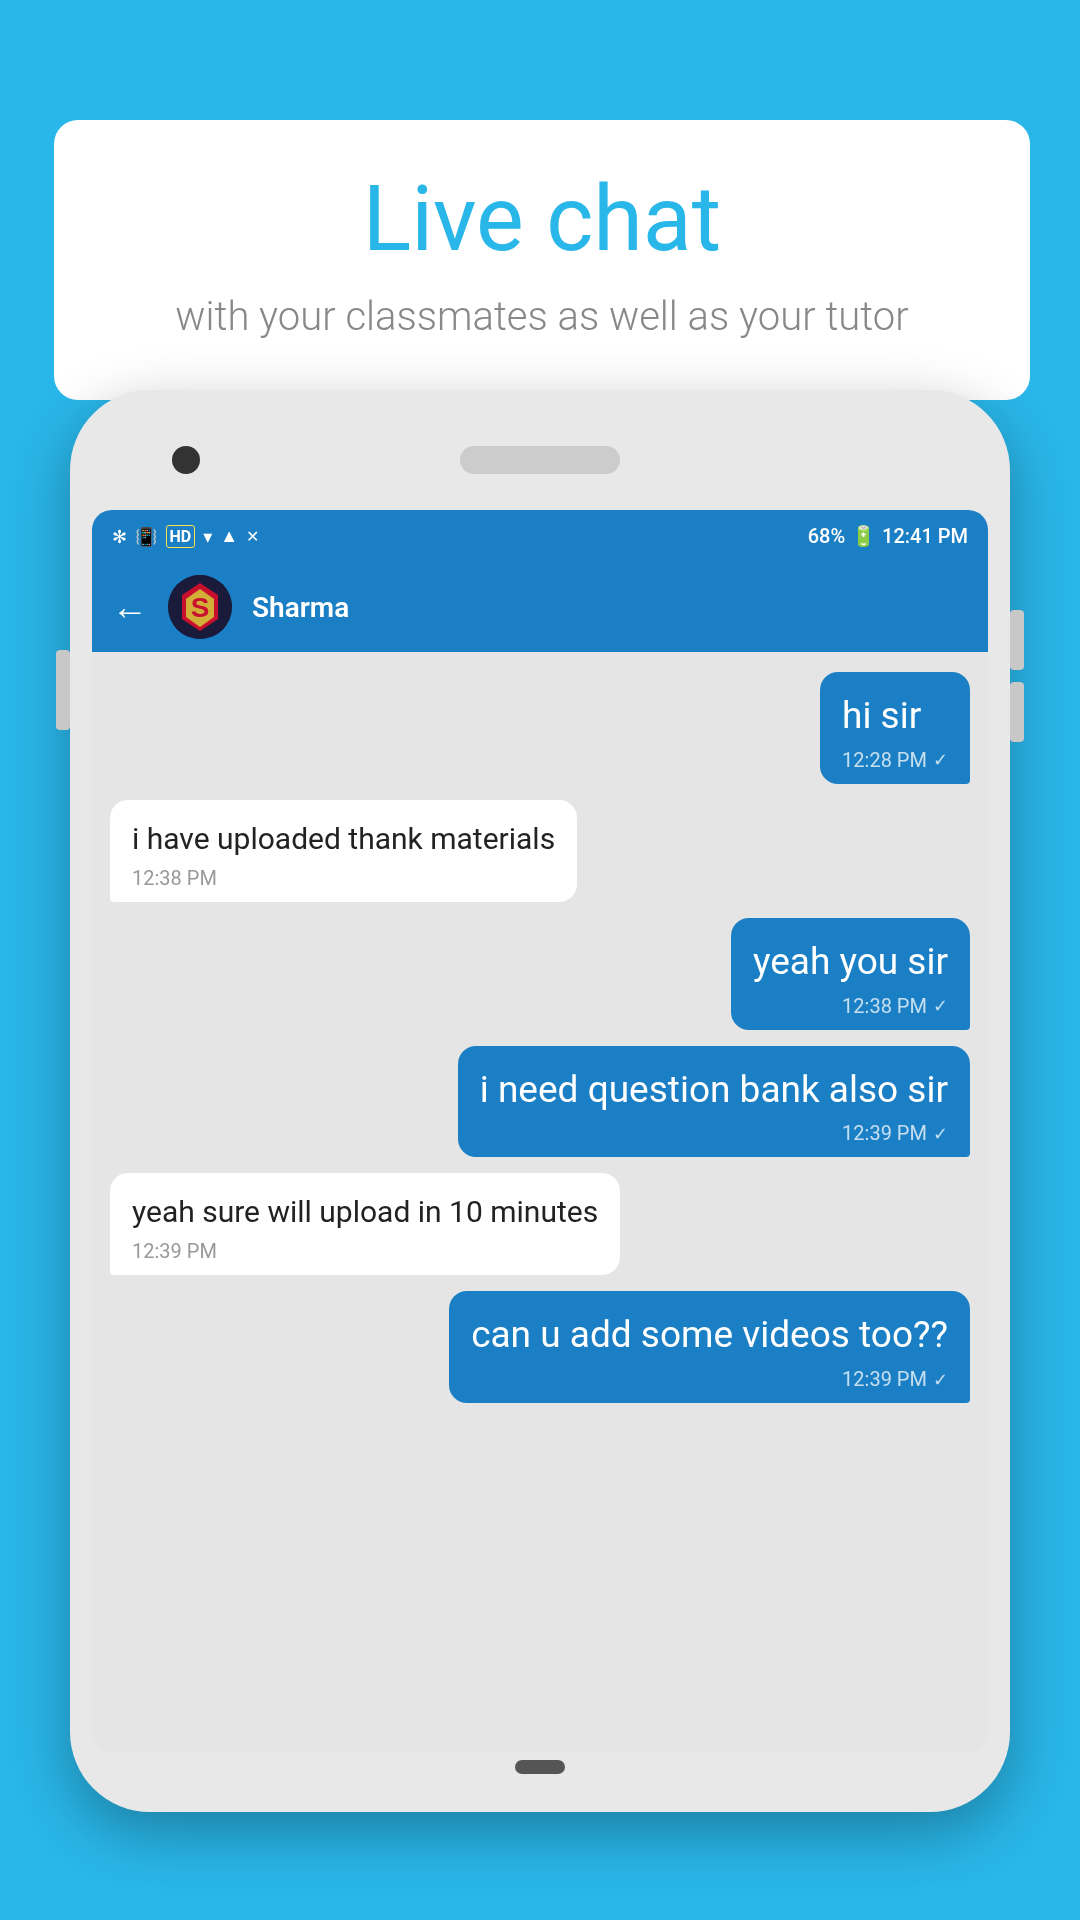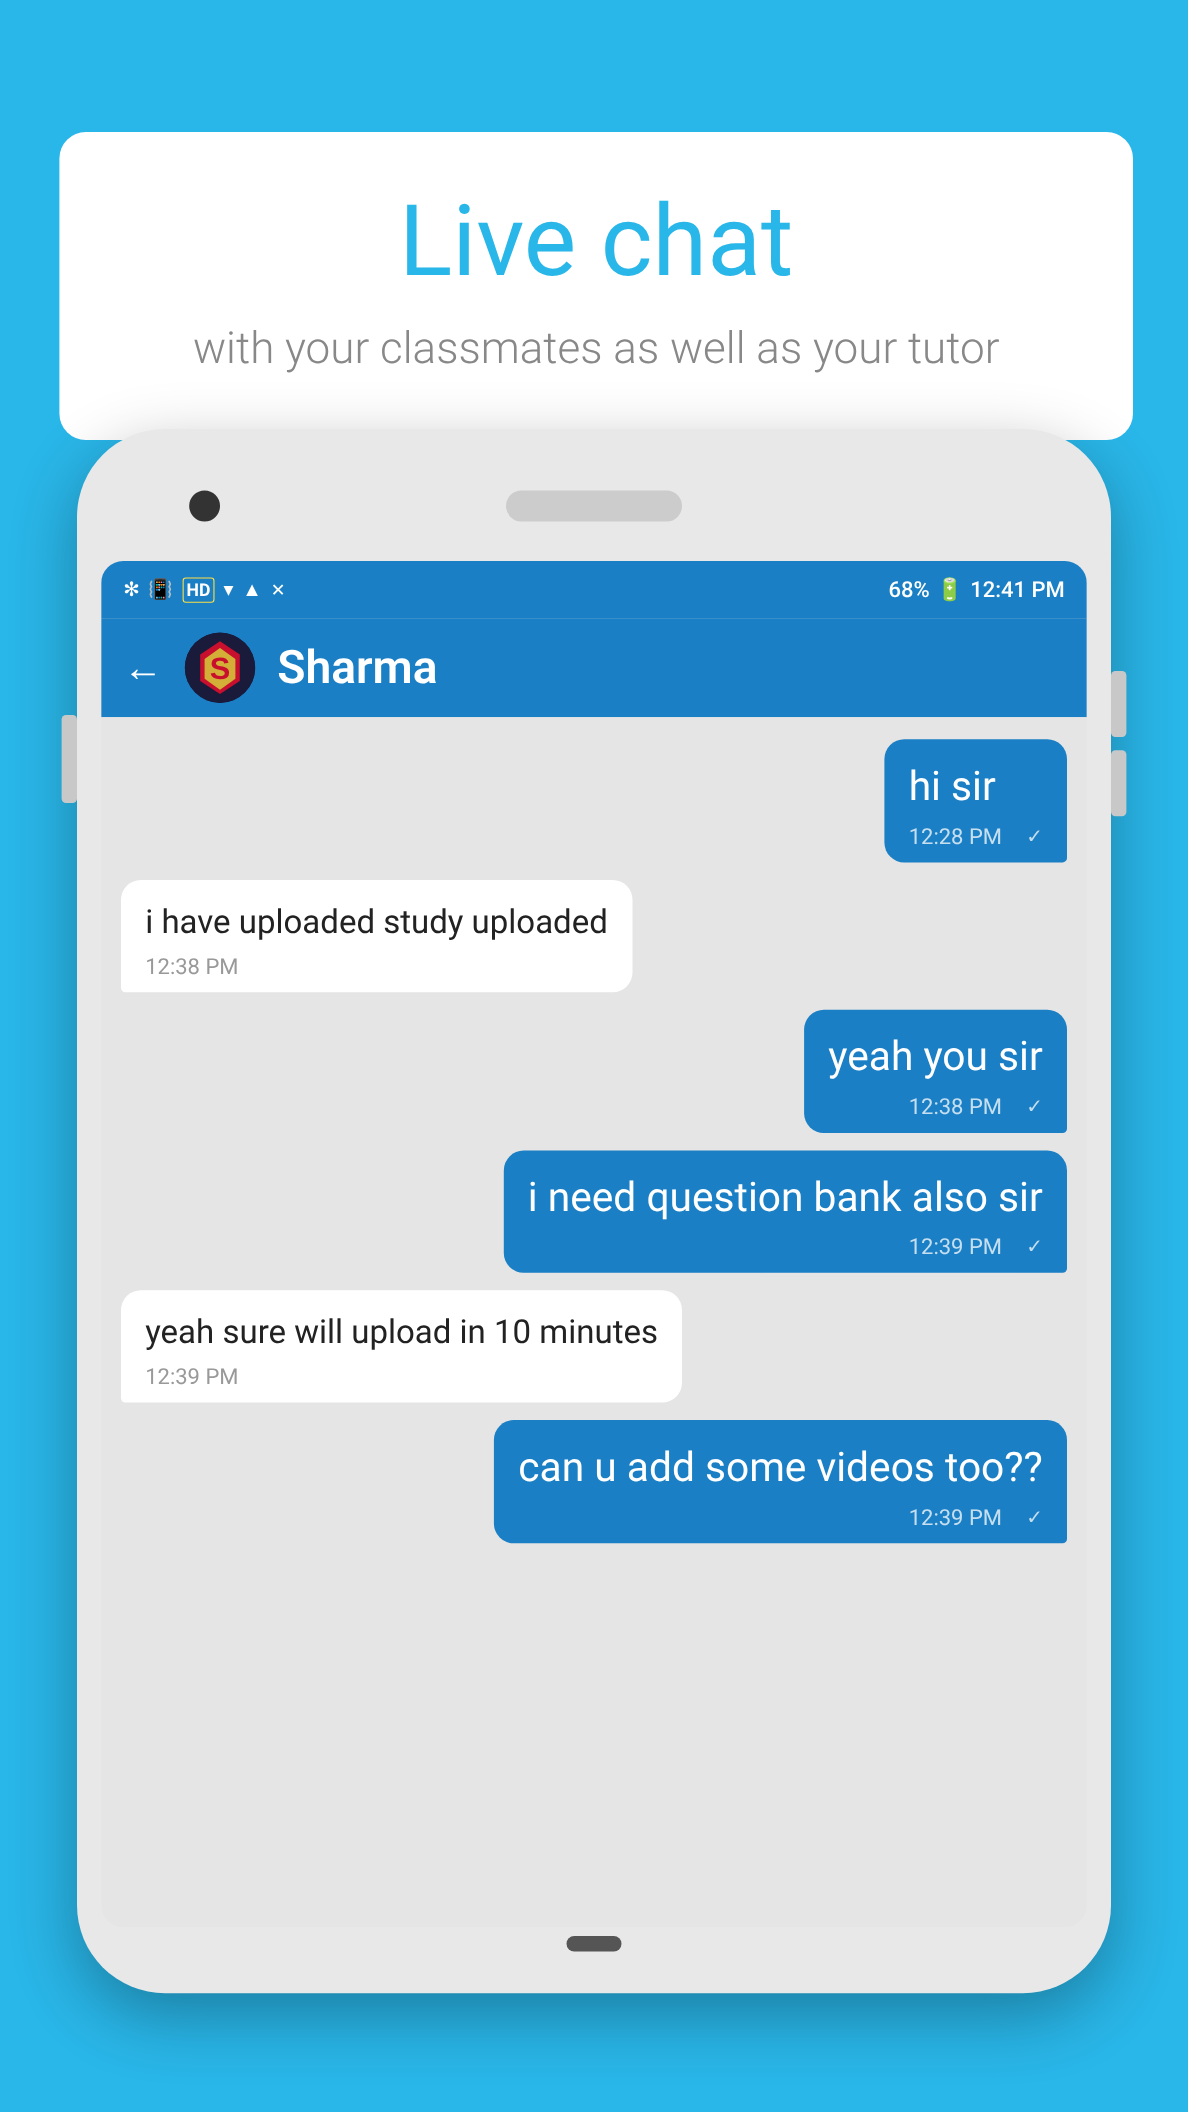--- a/index.html
+++ b/index.html
@@ -171,21 +171,21 @@
       background: #1a1a3a;
       display: flex;
       align-items: center;
       justify-content: center;
       overflow: hidden;
       flex-shrink: 0;
     }
 
     .contact-name {
       color: white;
-      font-size: 42px;
+      font-size: 28px;
       font-weight: 600;
     }
 
     
     .chat-area {
       background: #e5e5e5;
       padding: 20px 18px;
       display: flex;
       flex-direction: column;
       gap: 16px;
@@ -235,21 +235,21 @@
       text-align: left;
     }
 
     .msg-time-sent {
       font-size: 20px;
       color: rgba(255,255,255,0.75);
       text-align: center;
       display: flex;
       justify-content: flex-end;
       align-items: center;
-      gap: 22px;
+      gap: 6px;
     }
 
     .checkmarks {
       font-size: 18px;
       color: rgba(255,255,255,0.75);
     }
 
     
     .vol-buttons {
       position: absolute;
@@ -345,21 +345,21 @@
             <div class="msg-text-sent">hi sir</div>
             <div class="msg-time-sent">
               <span>12:28 PM</span>
               <span class="checkmarks">✓</span>
             </div>
           </div>
         </div>
 
         <div class="msg-received">
           <div class="msg-bubble-received">
-            <div class="msg-text-received">i have uploaded study uploaded</div>
+            <div class="msg-text-received">i have uploaded thank materials</div>
             <div class="msg-time-received">12:38 PM</div>
           </div>
         </div>
 
         <div class="msg-sent">
           <div class="msg-bubble-sent">
             <div class="msg-text-sent">yeah you sir</div>
             <div class="msg-time-sent">
               <span>12:38 PM</span>
               <span class="checkmarks">✓</span>

